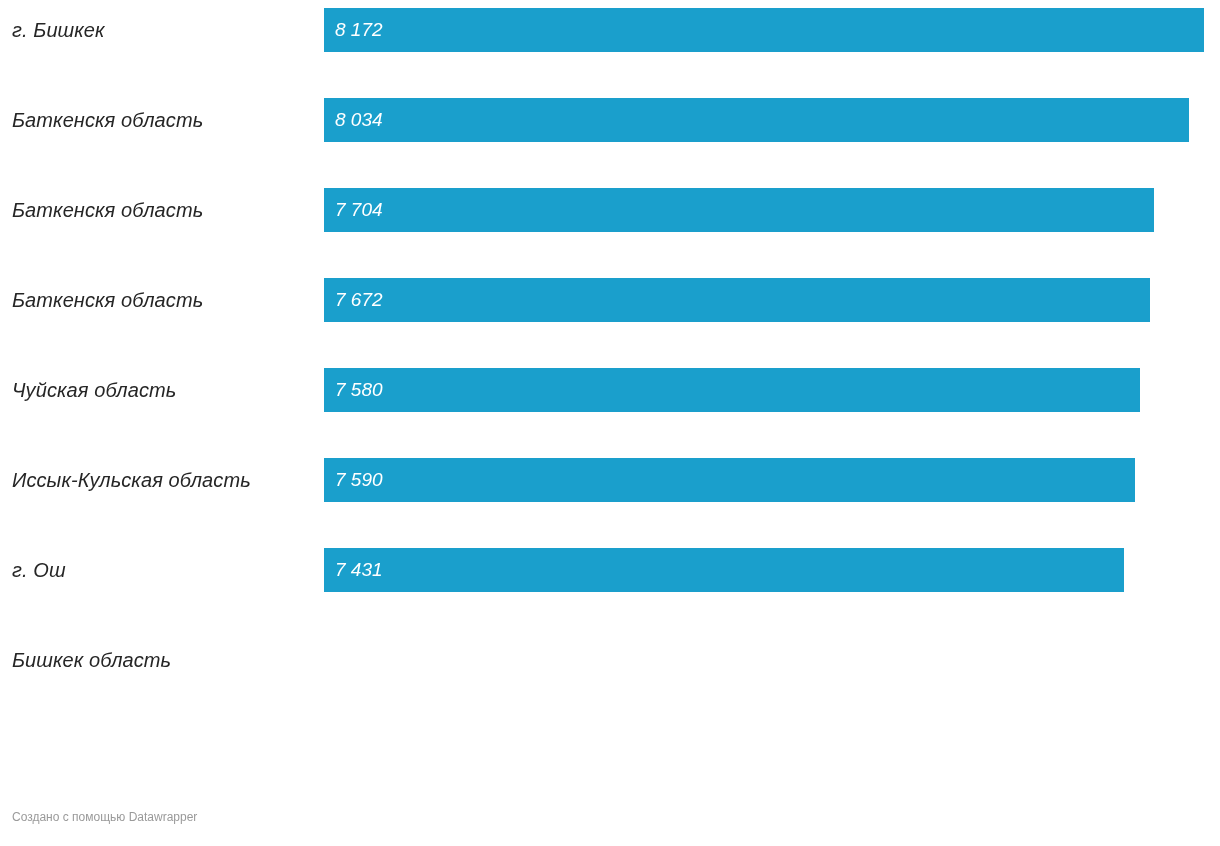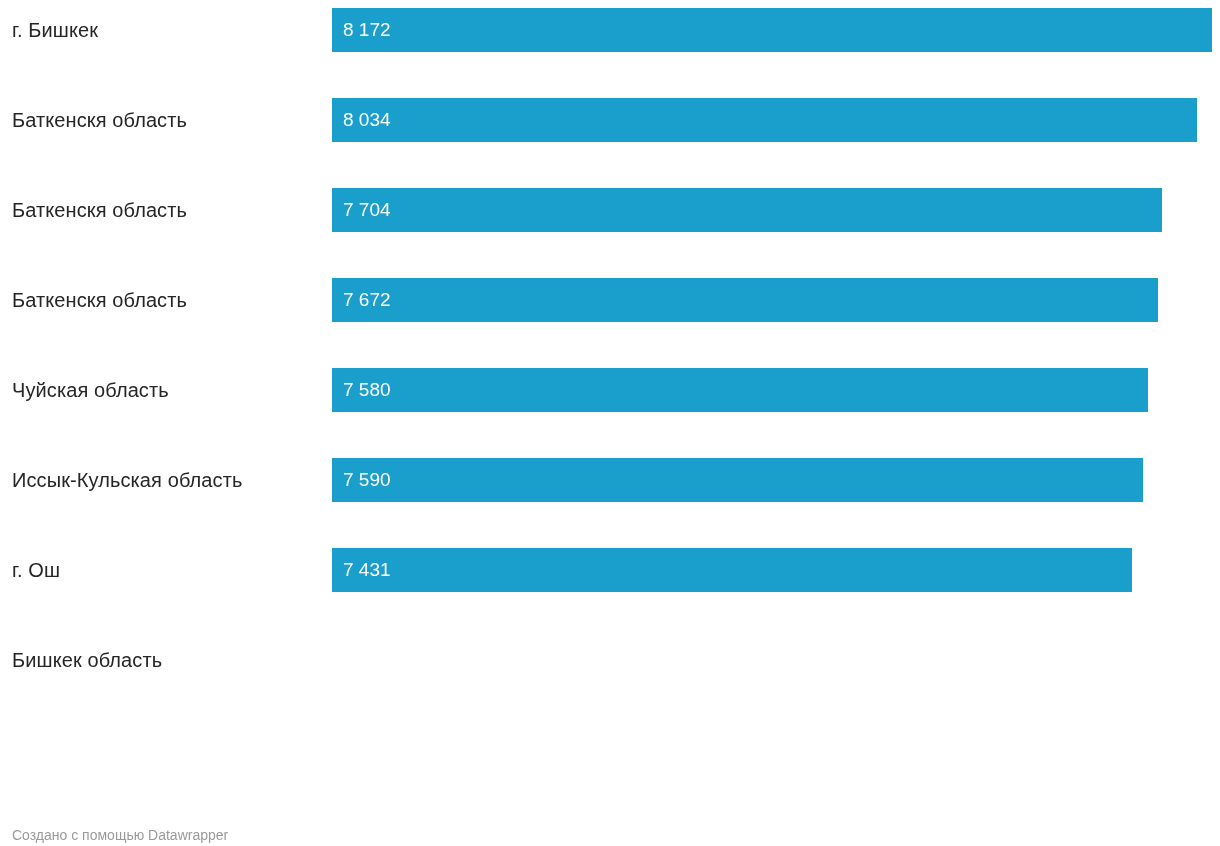--- a/index.html
+++ b/index.html
@@ -17,40 +17,41 @@
     position: relative;
     width: 1220px;
     height: 846px;
     box-sizing: border-box;
   }
   .rows {
     position: absolute;
     left: 0;
     top: 0;
     width: 1220px;
+    font-style: italic;
   }
   .row {
     position: relative;
     height: 90px;
     width: 1220px;
   }
   .row-label {
     position: absolute;
     left: 12px;
     top: 0;
     height: 60px;
     line-height: 60px;
     font-size: 20px;
     color: #262626;
     white-space: nowrap;
     letter-spacing: 0.1px;
   }
   .bar-track {
     position: absolute;
-    left: 332px;
+    left: 324px;
     top: 8px;
     width: 880px;
     height: 59px;
   }
   .bar {
     position: absolute;
     left: 0;
     top: 0;
     height: 44px;
     background: #1a9fcc;
@@ -61,22 +62,22 @@
     top: 0;
     height: 44px;
     line-height: 44px;
     font-size: 19px;
     color: #ffffff;
     white-space: nowrap;
   }
   .footer {
     position: absolute;
     left: 12px;
-    top: 827px;
-    font-size: 14px;
+    top: 810px;
+    font-size: 12px;
     color: #9a9a9a;
     white-space: nowrap;
   }
 </style>
 </head>
 <body>
 
 <div class="chart">
 
   <div class="rows">

